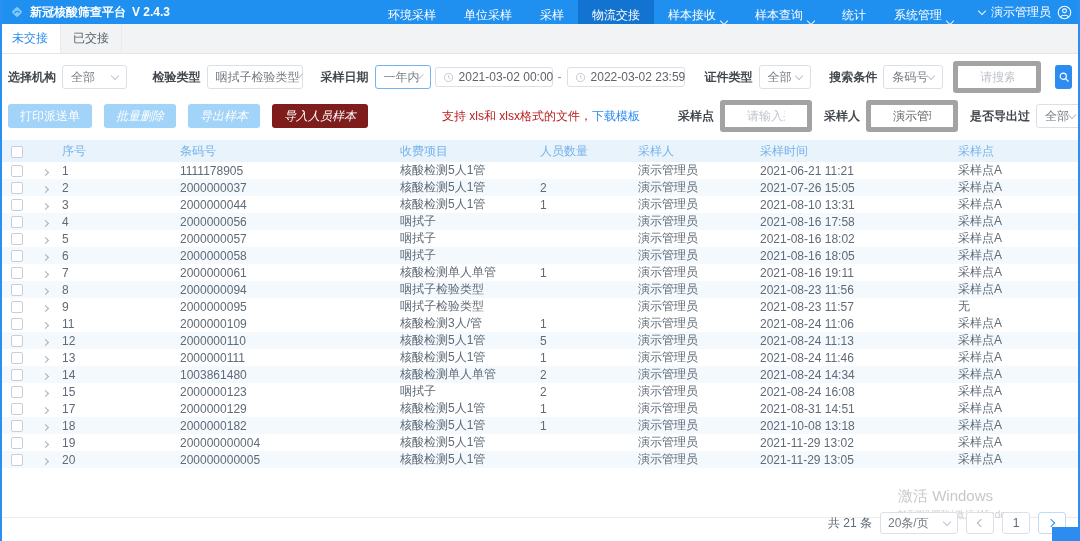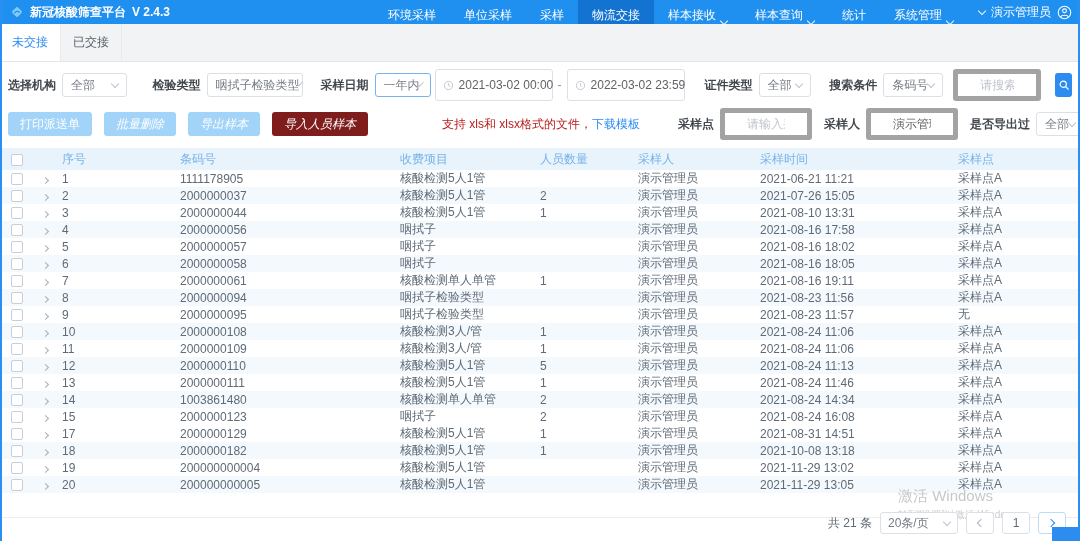--- a/index.html
+++ b/index.html
@@ -22,32 +22,32 @@
   .brand { display:flex; align-items:center; gap:6px; font-weight:bold; font-size:12px; }
   .topnav { display:flex; margin-left:auto; align-items:stretch; }
   .nav-item { display:flex; align-items:flex-end; gap:5px; padding:0 14px; cursor:pointer; font-size:12px; }
   .nav-item.active { background:#1273d0; }
   .user-area { display:flex; align-items:center; gap:6px; padding:0 8px 0 12px; }
 
   .chev { display:inline-block; width:6px; height:6px; border-right:1px solid #c0c4cc; border-bottom:1px solid #c0c4cc; transform:rotate(45deg); margin-top:-3px; }
   .chev.white { border-color:rgba(255,255,255,.92); }
 
   
-  .tabbar { height:38px; background:#f2f3f5; border-bottom:1px solid #e3e5e9; display:flex; align-items:stretch; }
+  .tabbar { height:30px; background:#f2f3f5; border-bottom:1px solid #e3e5e9; display:flex; align-items:stretch; }
   .tab { min-width:58px; padding:0 12px; display:flex; align-items:center; justify-content:center; color:#57606a; cursor:pointer; border-right:1px solid #e8eaed; }
   .tab.active { background:#fff; color:#2d8cf0; }
 
   
   .filters { display:flex; align-items:center; padding:7px 8px 4px 8px; white-space:nowrap; }
   .flabel { font-weight:bold; color:#42474d; margin-right:6px; }
   .select { height:24px; border:1px solid #dcdfe6; border-radius:3px; background:#fff; display:inline-flex; align-items:center; justify-content:space-between; padding:0 8px; color:#767b83; cursor:pointer; }
   .select.blue { border-color:#74b4f0; }
   .tinput { height:32px; border:5px solid #a3a3a3; border-radius:3px; padding:0 22px; font-size:12px; color:#606266; font-family:inherit; outline:none; }
   .tinput::placeholder { color:#c0c4cc; }
-  .dateinput { height:32px; border:1px solid #dcdfe6; border-radius:3px; background:#fff; display:inline-flex; align-items:center; gap:5px; padding:0 7px; color:#606266; }
+  .dateinput { height:20px; border:1px solid #dcdfe6; border-radius:3px; background:#fff; display:inline-flex; align-items:center; gap:5px; padding:0 7px; color:#606266; }
   .sep { margin:0 5px; color:#8a9099; }
   .search-btn { width:34px; height:24px; border:none; border-radius:3px; background:#2d8cf0; display:inline-flex; align-items:center; justify-content:center; cursor:pointer; }
 
   
   .toolbar { display:flex; align-items:center; padding:3px 8px 7px 8px; white-space:nowrap; }
   .btn { height:24px; border:none; border-radius:3px; padding:0 12px; font-size:12px; color:#fff; cursor:pointer; font-family:inherit; }
   .btn.light { background:#a2d3f8; }
   .btn.primary { background:#7f1d1d; }
   .btn + .btn { margin-left:12px;font-style:italic; }
   .hint { margin-left:74px; color:#b91c1c; }
@@ -340,31 +340,20 @@
           <td class="col-check"><span class="checkbox"></span></td>
           <td><i class="arrow-r"></i></td>
           <td><span>9</span></td>
           <td><span>2000000095</span></td>
           <td><span>咽拭子检验类型</span></td>
           <td><span></span></td>
           <td><span>演示管理员</span></td>
           <td><span>2021-08-23 11:57</span></td>
           <td><span>无</span></td>
         </tr>
-        <tr class="striped">
-          <td class="col-check"><span class="checkbox"></span></td>
-          <td><i class="arrow-r"></i></td>
-          <td><span>10</span></td>
-          <td><span>2000000108</span></td>
-          <td><span>核酸检测3人/管</span></td>
-          <td><span>1</span></td>
-          <td><span>演示管理员</span></td>
-          <td><span>2021-08-24 11:06</span></td>
-          <td><span>采样点A</span></td>
-        </tr>
         <tr>
           <td class="col-check"><span class="checkbox"></span></td>
           <td><i class="arrow-r"></i></td>
           <td><span>11</span></td>
           <td><span>2000000109</span></td>
           <td><span>核酸检测3人/管</span></td>
           <td><span>1</span></td>
           <td><span>演示管理员</span></td>
           <td><span>2021-08-24 11:06</span></td>
           <td><span>采样点A</span></td>

